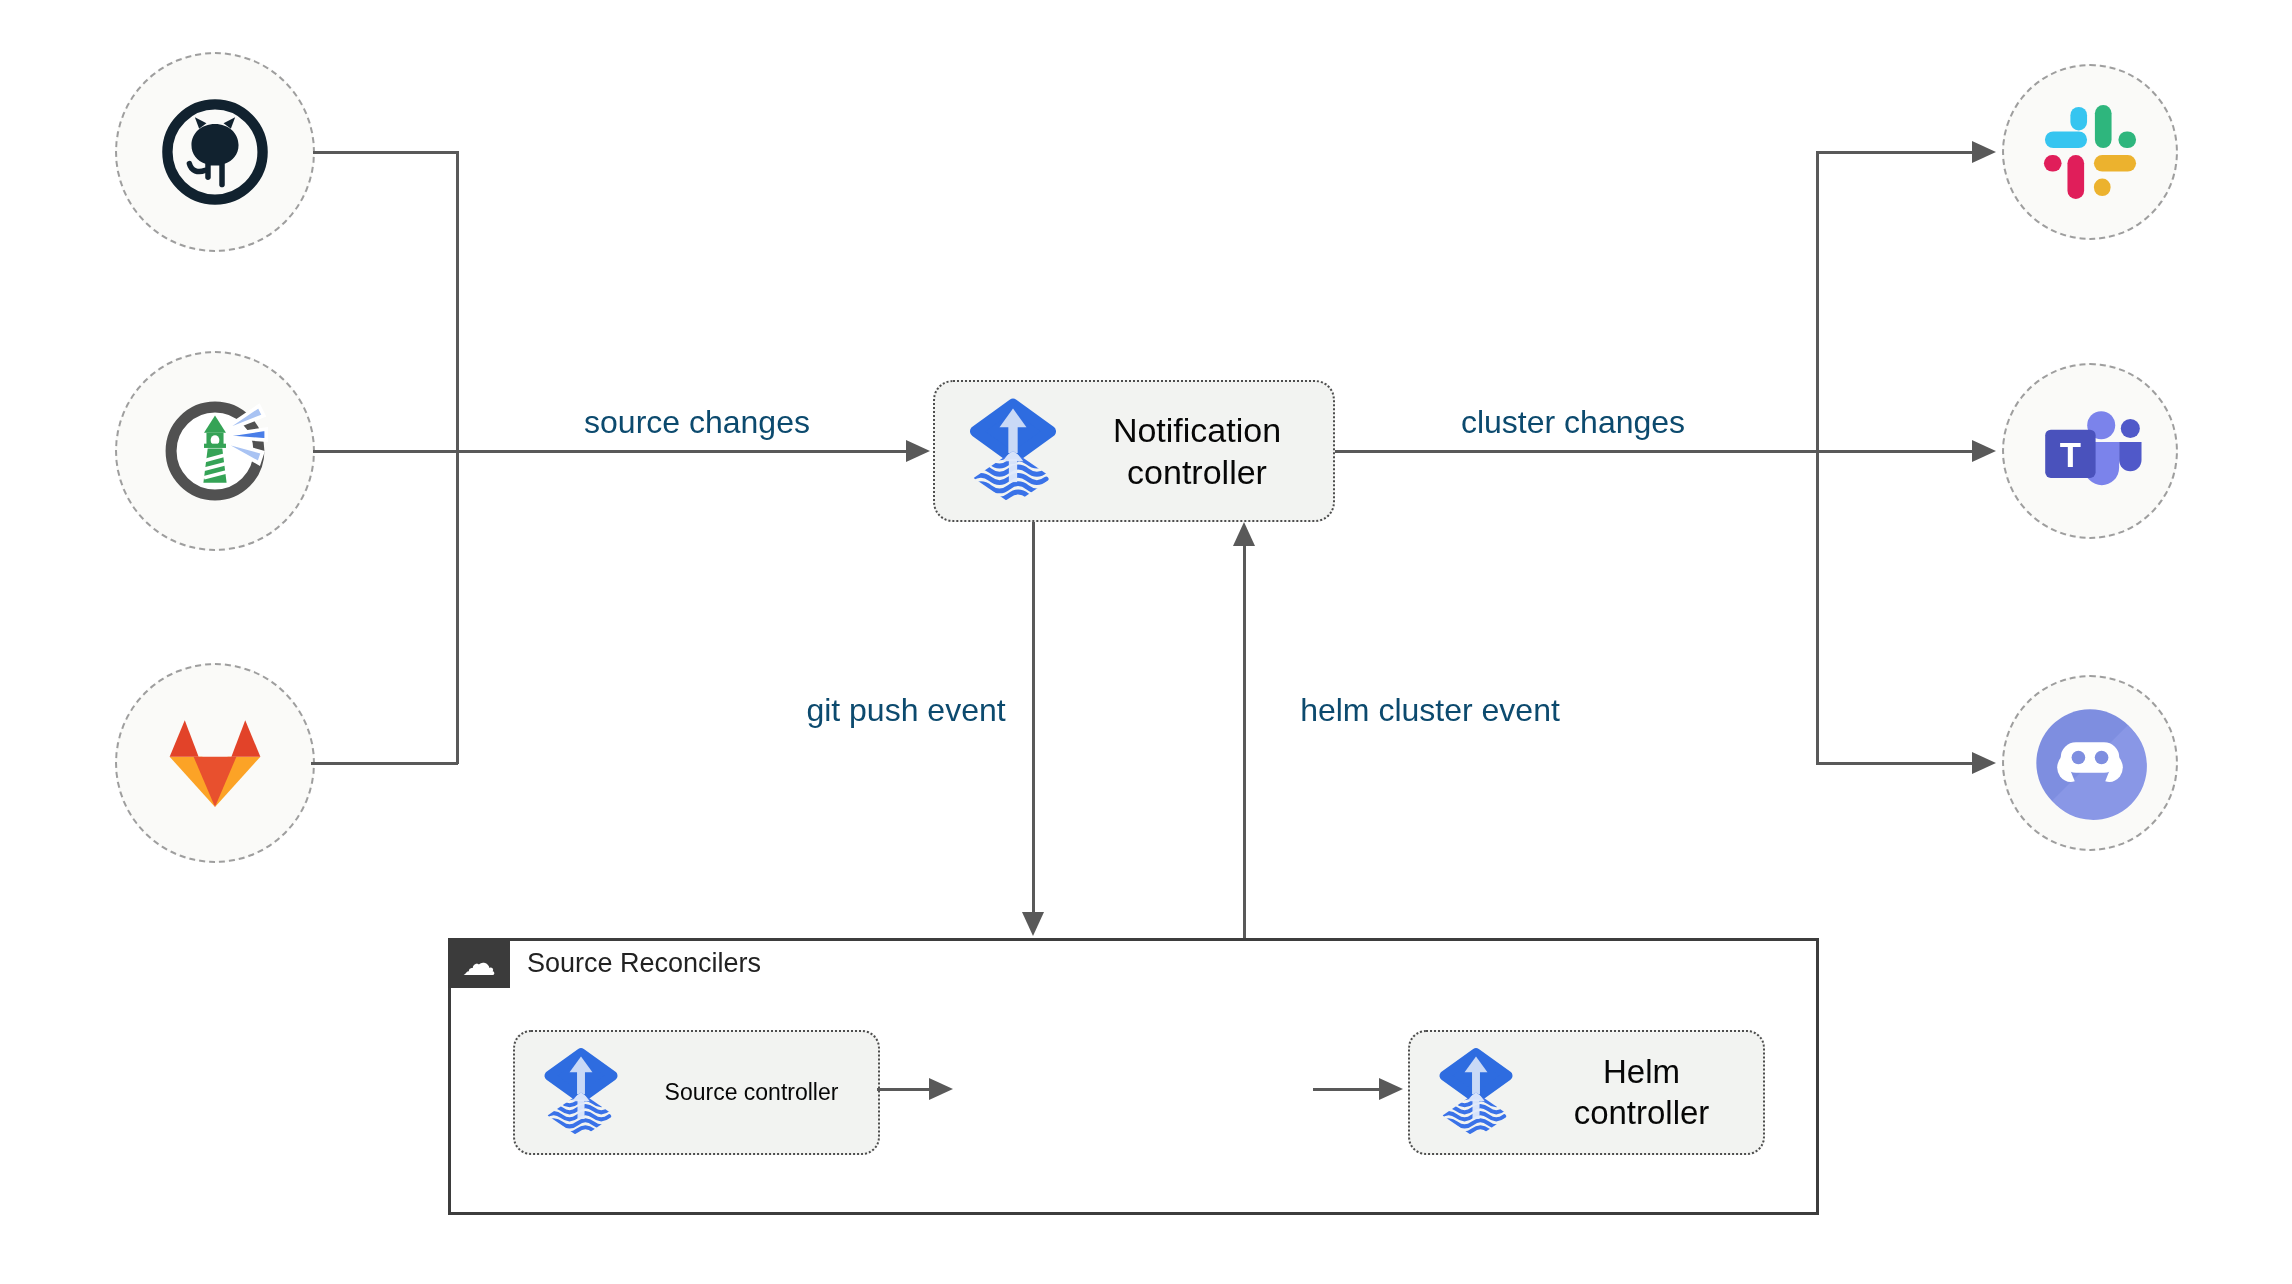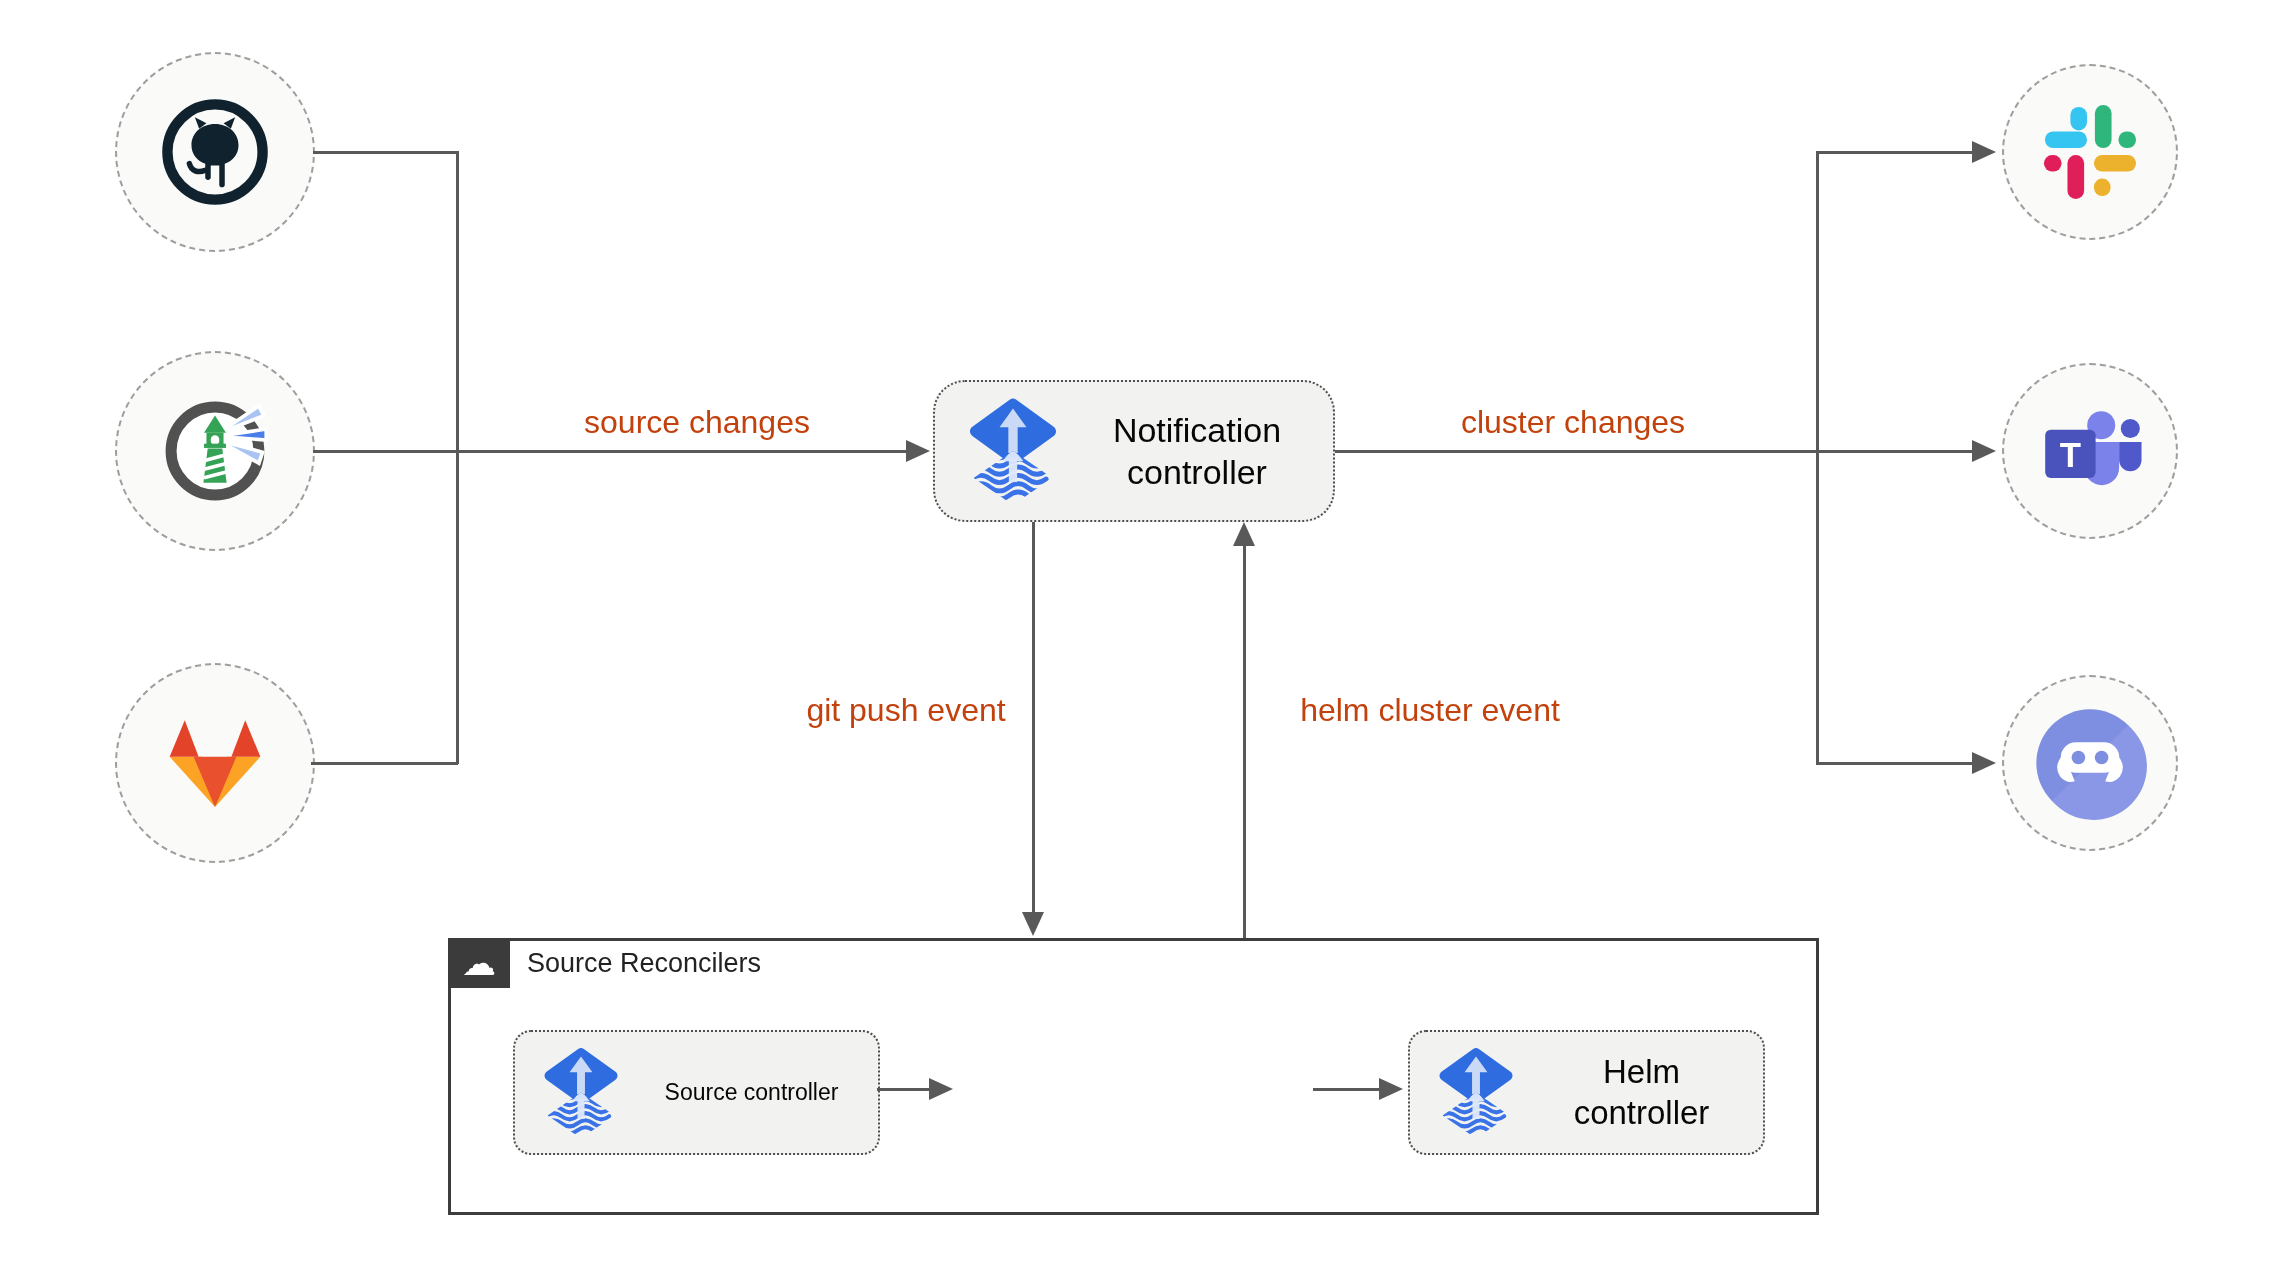--- a/index.html
+++ b/index.html
@@ -14,24 +14,24 @@
   .hline{position:absolute;height:3px;background:#595959;}
   .vline{position:absolute;width:3px;background:#595959;}
 
   
   .ah{position:absolute;width:0;height:0;}
   .ah-right{border-top:11px solid transparent;border-bottom:11px solid transparent;border-left:24px solid #595959;}
   .ah-down{border-left:11px solid transparent;border-right:11px solid transparent;border-top:24px solid #595959;}
   .ah-up{border-left:11px solid transparent;border-right:11px solid transparent;border-bottom:24px solid #595959;}
 
   
-  .edge-label{position:absolute;font-size:32px;color:#c2410c;text-align:center;white-space:nowrap;}
-
-  
-  .ctrl-box{position:absolute;background:#f2f3f1;border:2px dotted #4d4d4d;border-radius:32px;
+  .edge-label{position:absolute;font-size:32px;color:#0c4a6e;text-align:center;white-space:nowrap;}
+
+  
+  .ctrl-box{position:absolute;background:#f2f3f1;border:2px dotted #4d4d4d;border-radius:20px;
     box-sizing:border-box;display:flex;align-items:center;gap:22px;}
   .ctrl-label{flex:1;text-align:center;color:#070707;line-height:1.24;}
 
   .flux-icon{flex:0 0 auto;display:block;}
 
   
   .gitops-box{position:absolute;left:448px;top:938px;width:1371px;height:277px;
     border:3px solid #3d3d3d;background:#ffffff;box-sizing:border-box;}
   .gitops-badge{position:absolute;left:-3px;top:-3px;width:62px;height:50px;background:#3b3b3b;
     display:flex;align-items:center;justify-content:center;}

